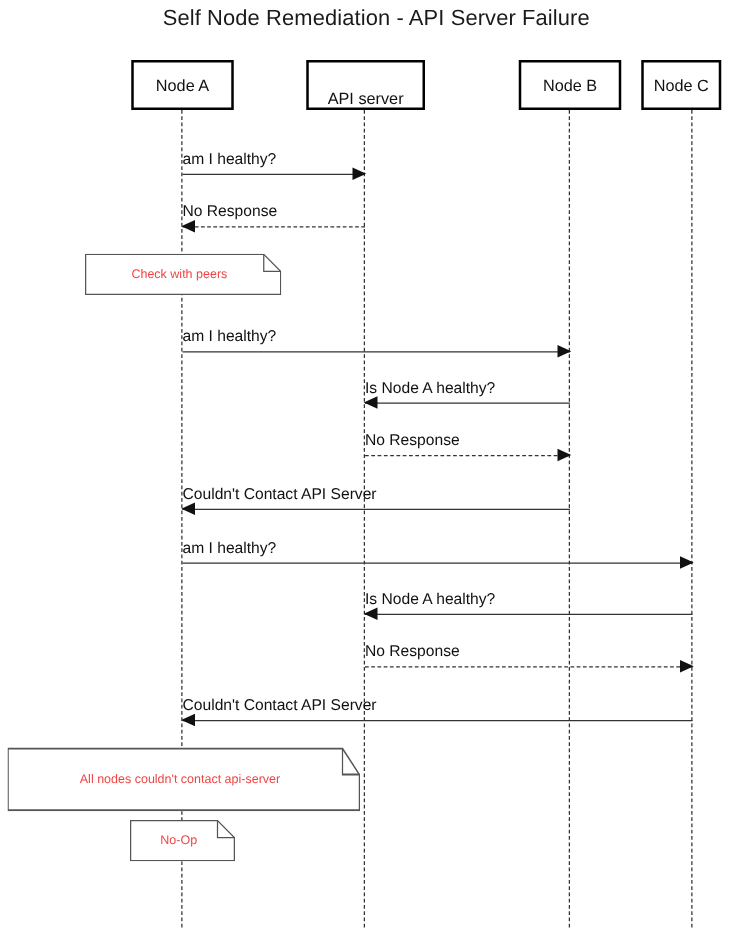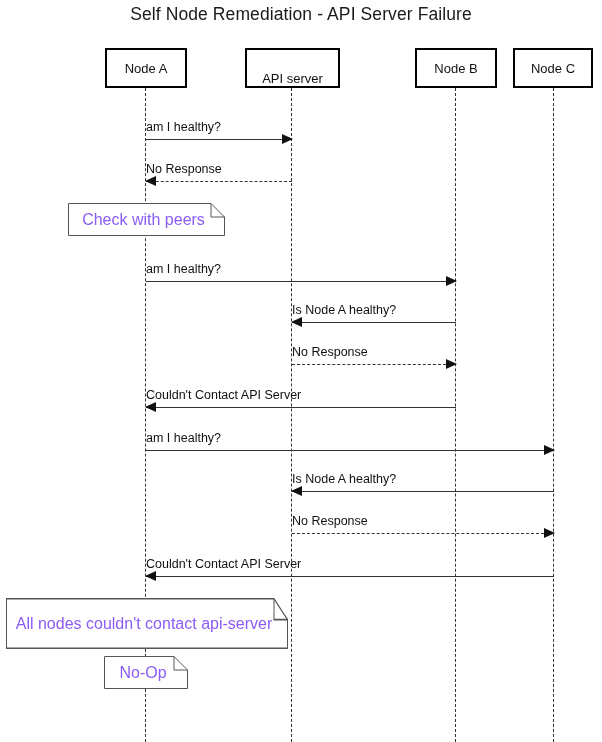--- a/index.html
+++ b/index.html
@@ -112,22 +112,22 @@
     inset: 0;
     width: 100%;
     height: 100%;
   }
   .note .note-text {
     position: absolute;
     inset: 0;
     display: flex;
     align-items: center;
     justify-content: center;
-    font-size: 16px;
-    color: #8b5cf6;
+    font-size: 10px;
+    color: #ef4444;
     white-space: nowrap;
     padding-right: 6px;
     box-sizing: border-box;
   }
 </style>
 </head>
 <body>
 
 <div id="diagram-root">
   <div class="title">Self Node Remediation - API Server Failure</div>
@@ -215,17 +215,17 @@
   <div id="participants-layer">
       <div class="participant" style="left: 105px; top: 48px; width: 82px; height: 40px;">
         <span>Node A</span>
       </div>
       <div class="participant" style="left: 245px; top: 48px; width: 95px; height: 40px; align-items: flex-end;">
         <span>API server</span>
       </div>
       <div class="participant" style="left: 415px; top: 48px; width: 82px; height: 40px;">
         <span>Node B</span>
       </div>
-      <div class="participant" style="left: 513px; top: 48px; width: 80px; height: 40px;">
+      <div class="participant" style="left: 513px; top: 48px; width: 64px; height: 40px;">
         <span>Node C</span>
       </div>
     </div>
 </div>
 
 </body></html>

